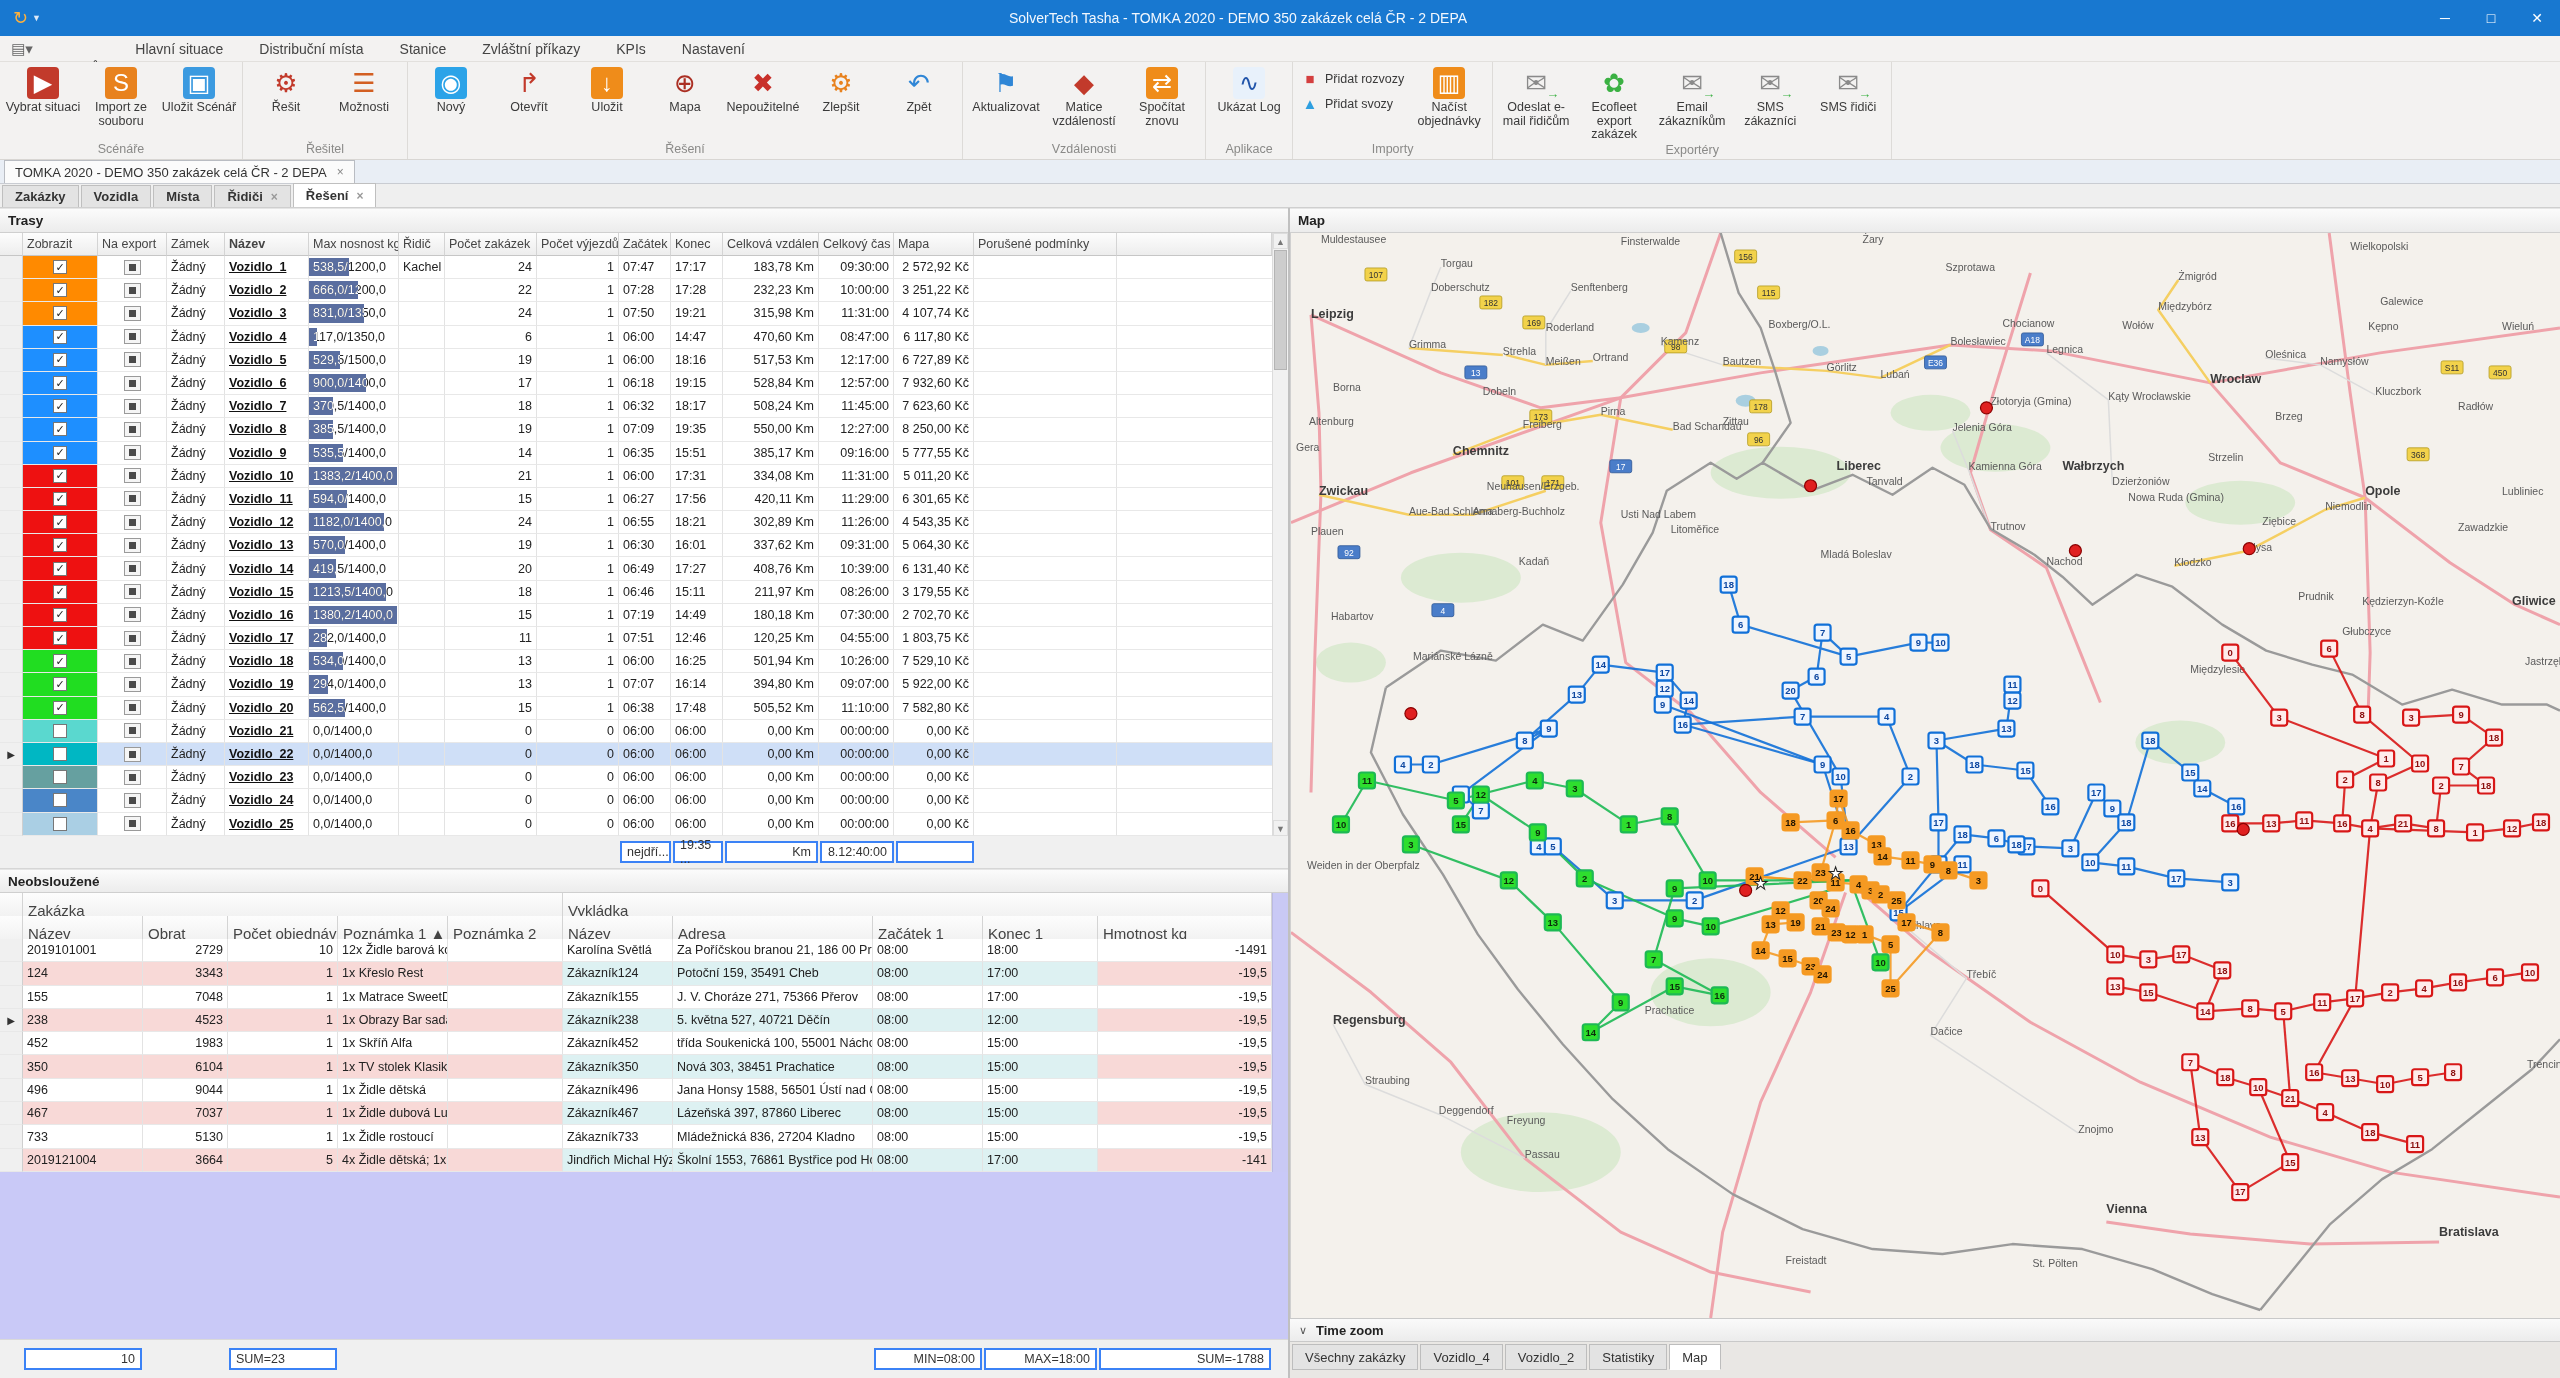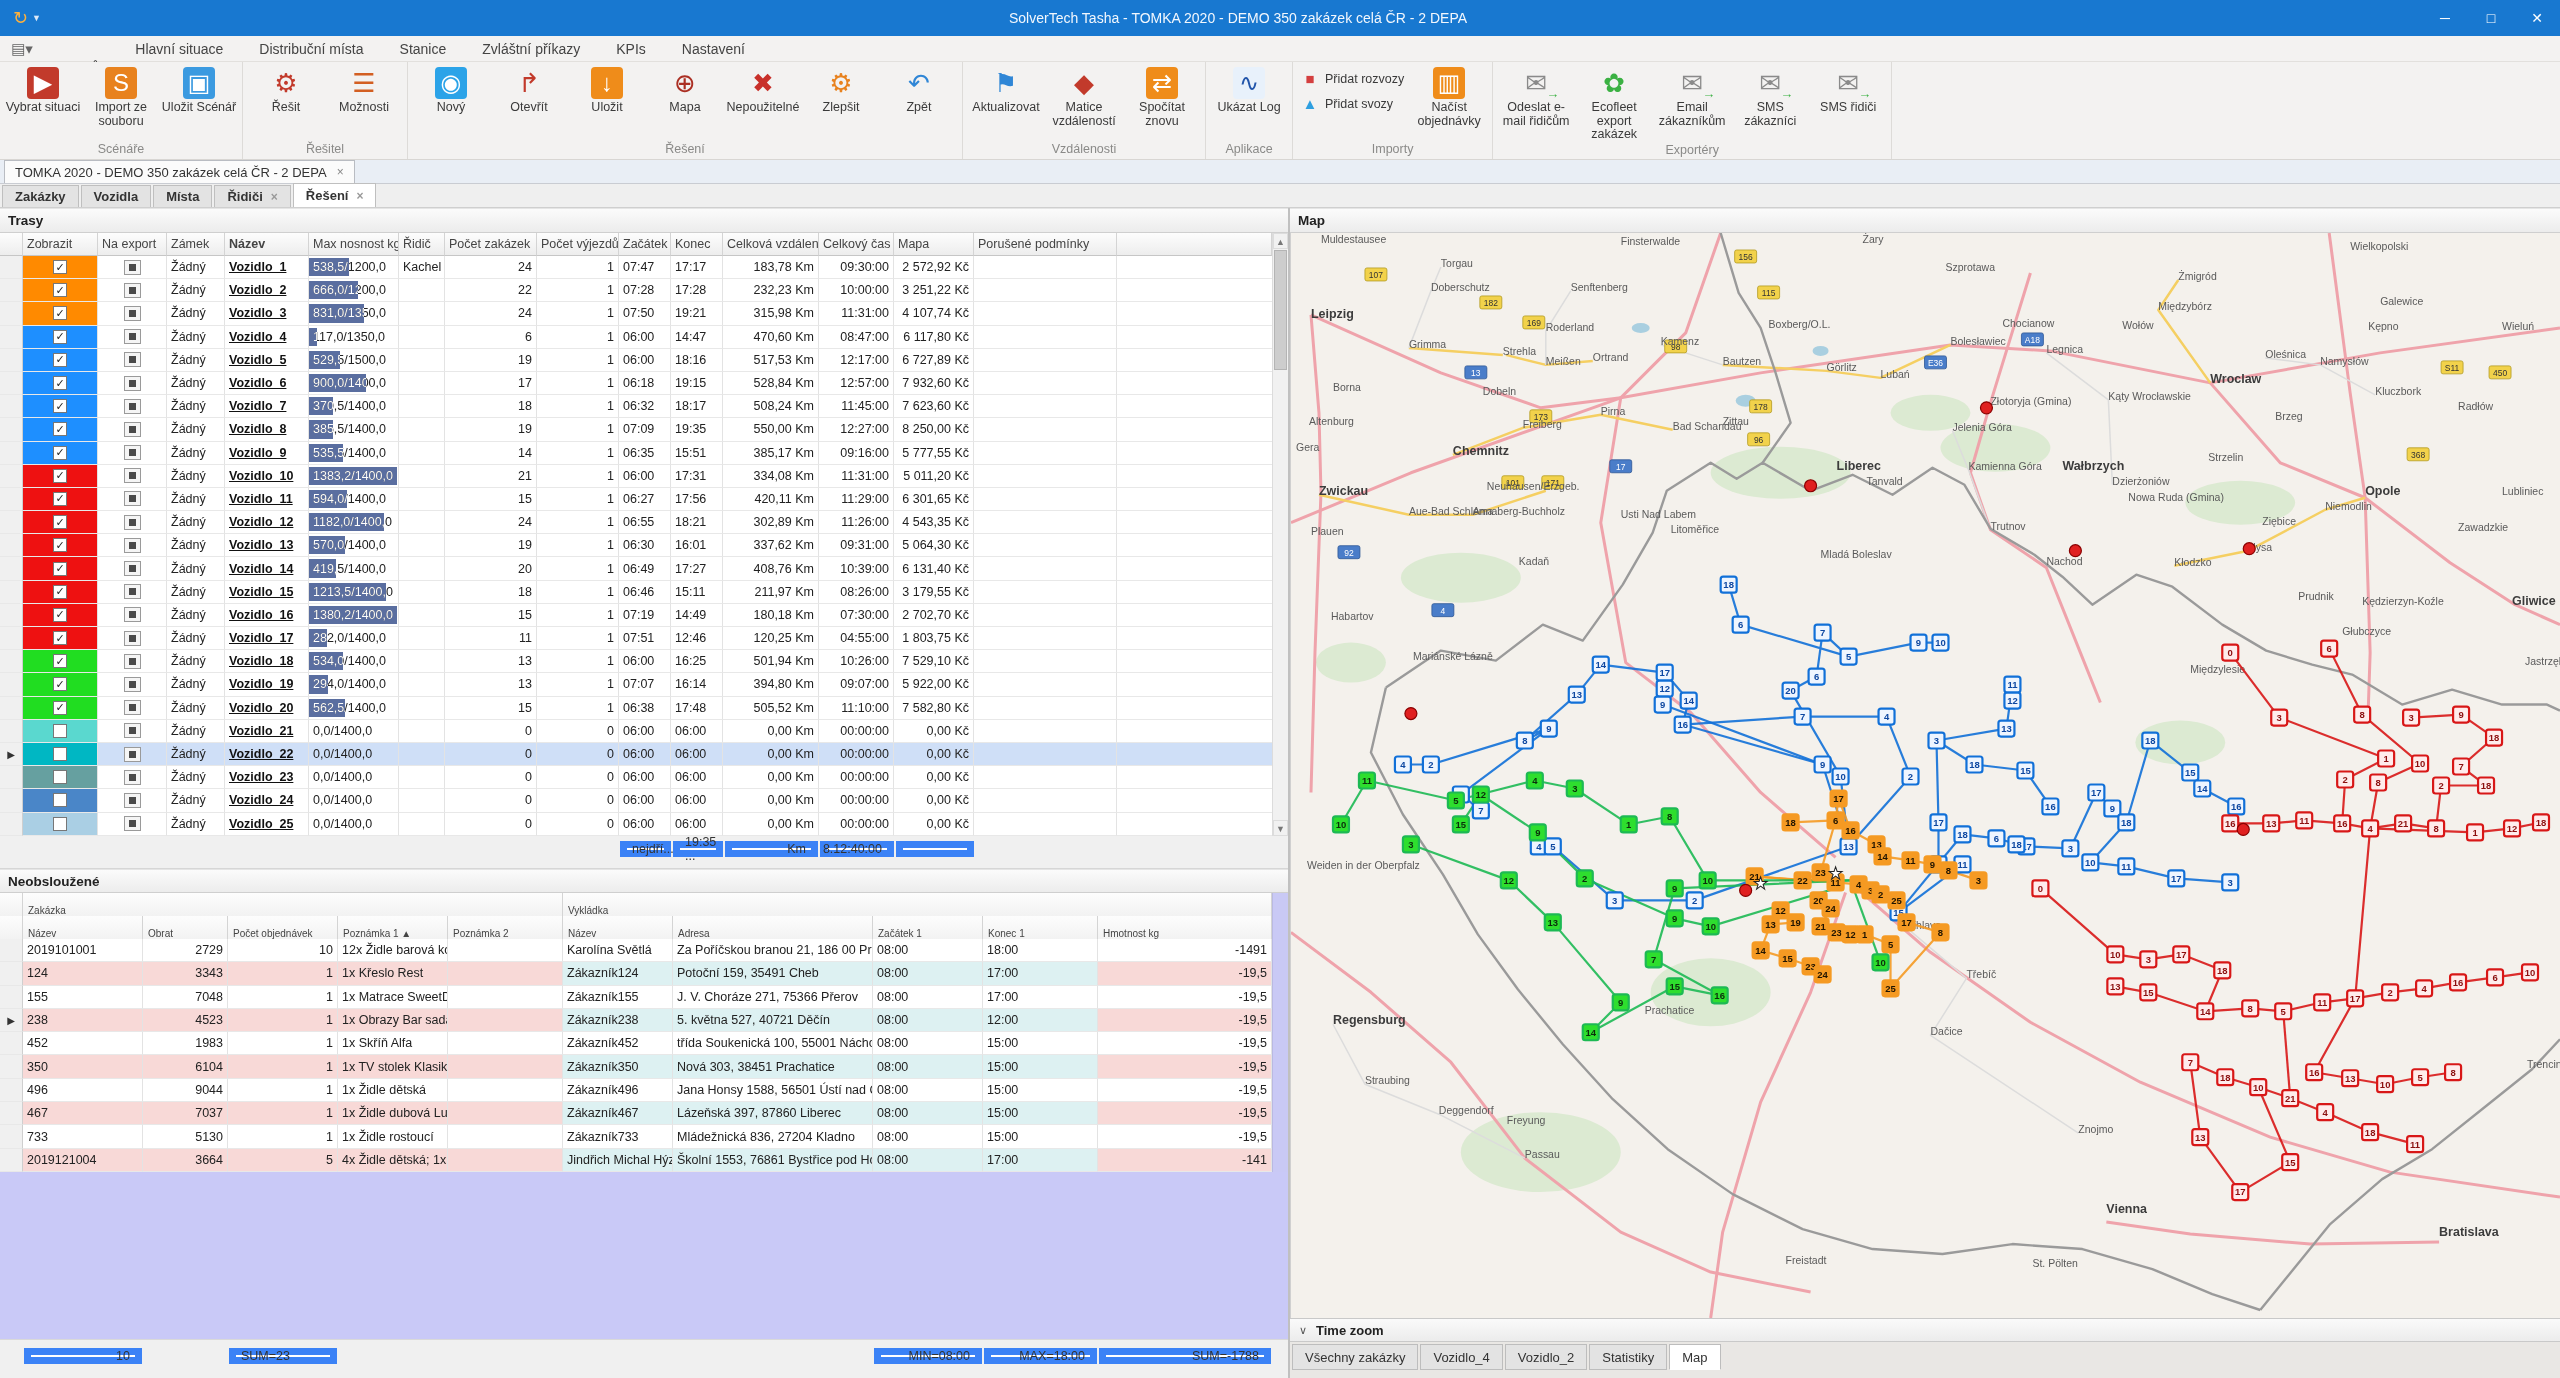--- a/index.html
+++ b/index.html
@@ -62,28 +62,28 @@
   .vname { font-weight:bold; text-decoration:underline; color:#111; }
   .barcell { position:relative; padding:0; }
   .barcell .bar { position:absolute; left:0; top:2px; bottom:2px; background:#5a6ea0; }
   .barcell .txd, .barcell .txw { position:absolute; left:0; top:0; bottom:0; display:flex; align-items:center; padding-left:4px; font-size:12.5px; white-space:nowrap; }
   .barcell .txd { color:#222; width:100%; }
   .barcell .txw { color:#fff; overflow:hidden; }
   #trasy-scroll { position:absolute; left:1272px; top:233px; width:16px; height:603px; background:#f1f1f1; border-left:1px solid #dcdcdc; }
   #trasy-scroll .ar { height:16px; text-align:center; font-size:9px; color:#777; line-height:16px; background:#f1f1f1; border:1px solid #dcdcdc; }
   #trasy-scroll .thumb { position:absolute; left:1px; right:1px; top:17px; height:120px; background:#cdcdcd; border:1px solid #b4b4b4; }
   #trasy-footer { position:absolute; left:0; top:836px; width:1288px; height:33px; background:#f0f0f0; border-bottom:1px solid #d6d6d6; }
-  .fbox { position:absolute; top:5px; height:16px; background:#fff; border:7px solid #3b82f6; font-size:12.5px; color:#333; display:flex; align-items:center; padding:0 5px; }
+  .fbox { position:absolute; top:5px; height:22px; background:#fff; border:2px solid #3b82f6; font-size:12.5px; color:#333; display:flex; align-items:center; padding:0 5px; }
   .fbox.r { justify-content:flex-end; }
 
   
   #neob-group, #neob-header, .nrow { display:grid; grid-template-columns:23px 120px 85px 110px 110px 115px 110px 200px 110px 115px 174px; }
   #neob-group { position:absolute; left:0; top:893px; width:1272px; height:23px; }
   #neob-header { position:absolute; left:0; top:916px; width:1272px; height:23px; }
-  .gc, #neob-header .hc { background:linear-gradient(#fdfdfd,#ededed); border-right:1px solid #d4d4d4; border-bottom:1px solid #c6c6c6; font-size:10px; color:#444; display:flex; align-items:center; padding:17px 5px; overflow:hidden; white-space:nowrap; }
+  .gc, #neob-header .hc { background:linear-gradient(#fdfdfd,#ededed); border-right:1px solid #d4d4d4; border-bottom:1px solid #c6c6c6; font-size:15px; color:#444; display:flex; align-items:center; padding:17px 5px; overflow:hidden; white-space:nowrap; }
   #neob-body { position:absolute; left:0; top:939px; width:1272px; height:233px; background:#fff; }
   .nrow { width:1272px; height:23.3px; }
   .nrow .tc { background:#fff; }
   .nrow.pink .tc { background:#f8d9d7; }
   .nrow.pink .tc.cy { background:#ddf1f2; }
   .nrow .tc.ind { background:#f0f0f0; }
   #neob-strip { position:absolute; left:1272px; top:893px; width:16px; height:279px; background:#c9c9f5; border-left:1px solid #b9b9e2; }
   #lavender { position:absolute; left:0; top:1172px; width:1288px; height:167px; background:#c9c9f7; }
   #summary { position:absolute; left:0; top:1339px; width:1288px; height:39px; background:#f0f0f0; border-top:1px solid #d9d9d9; }
 

